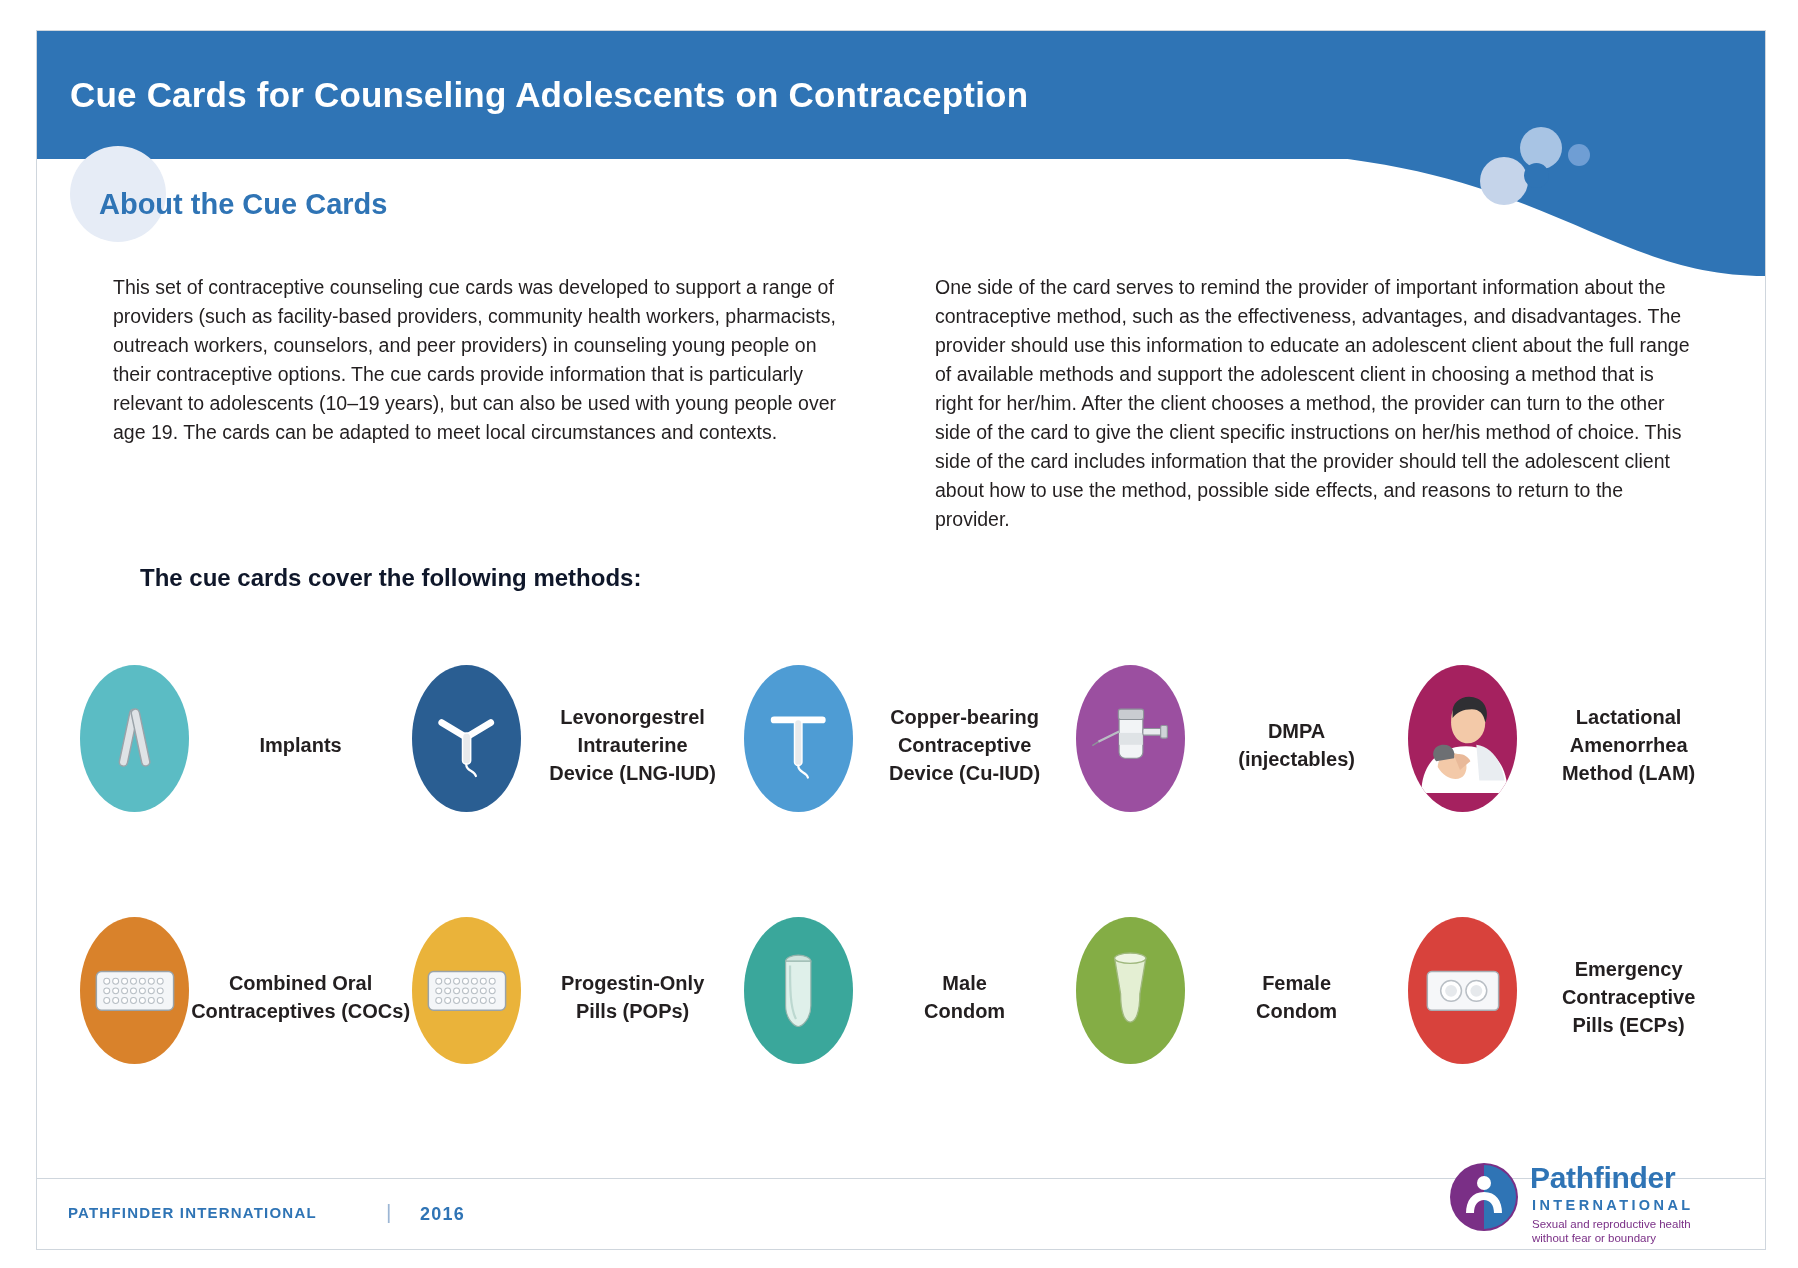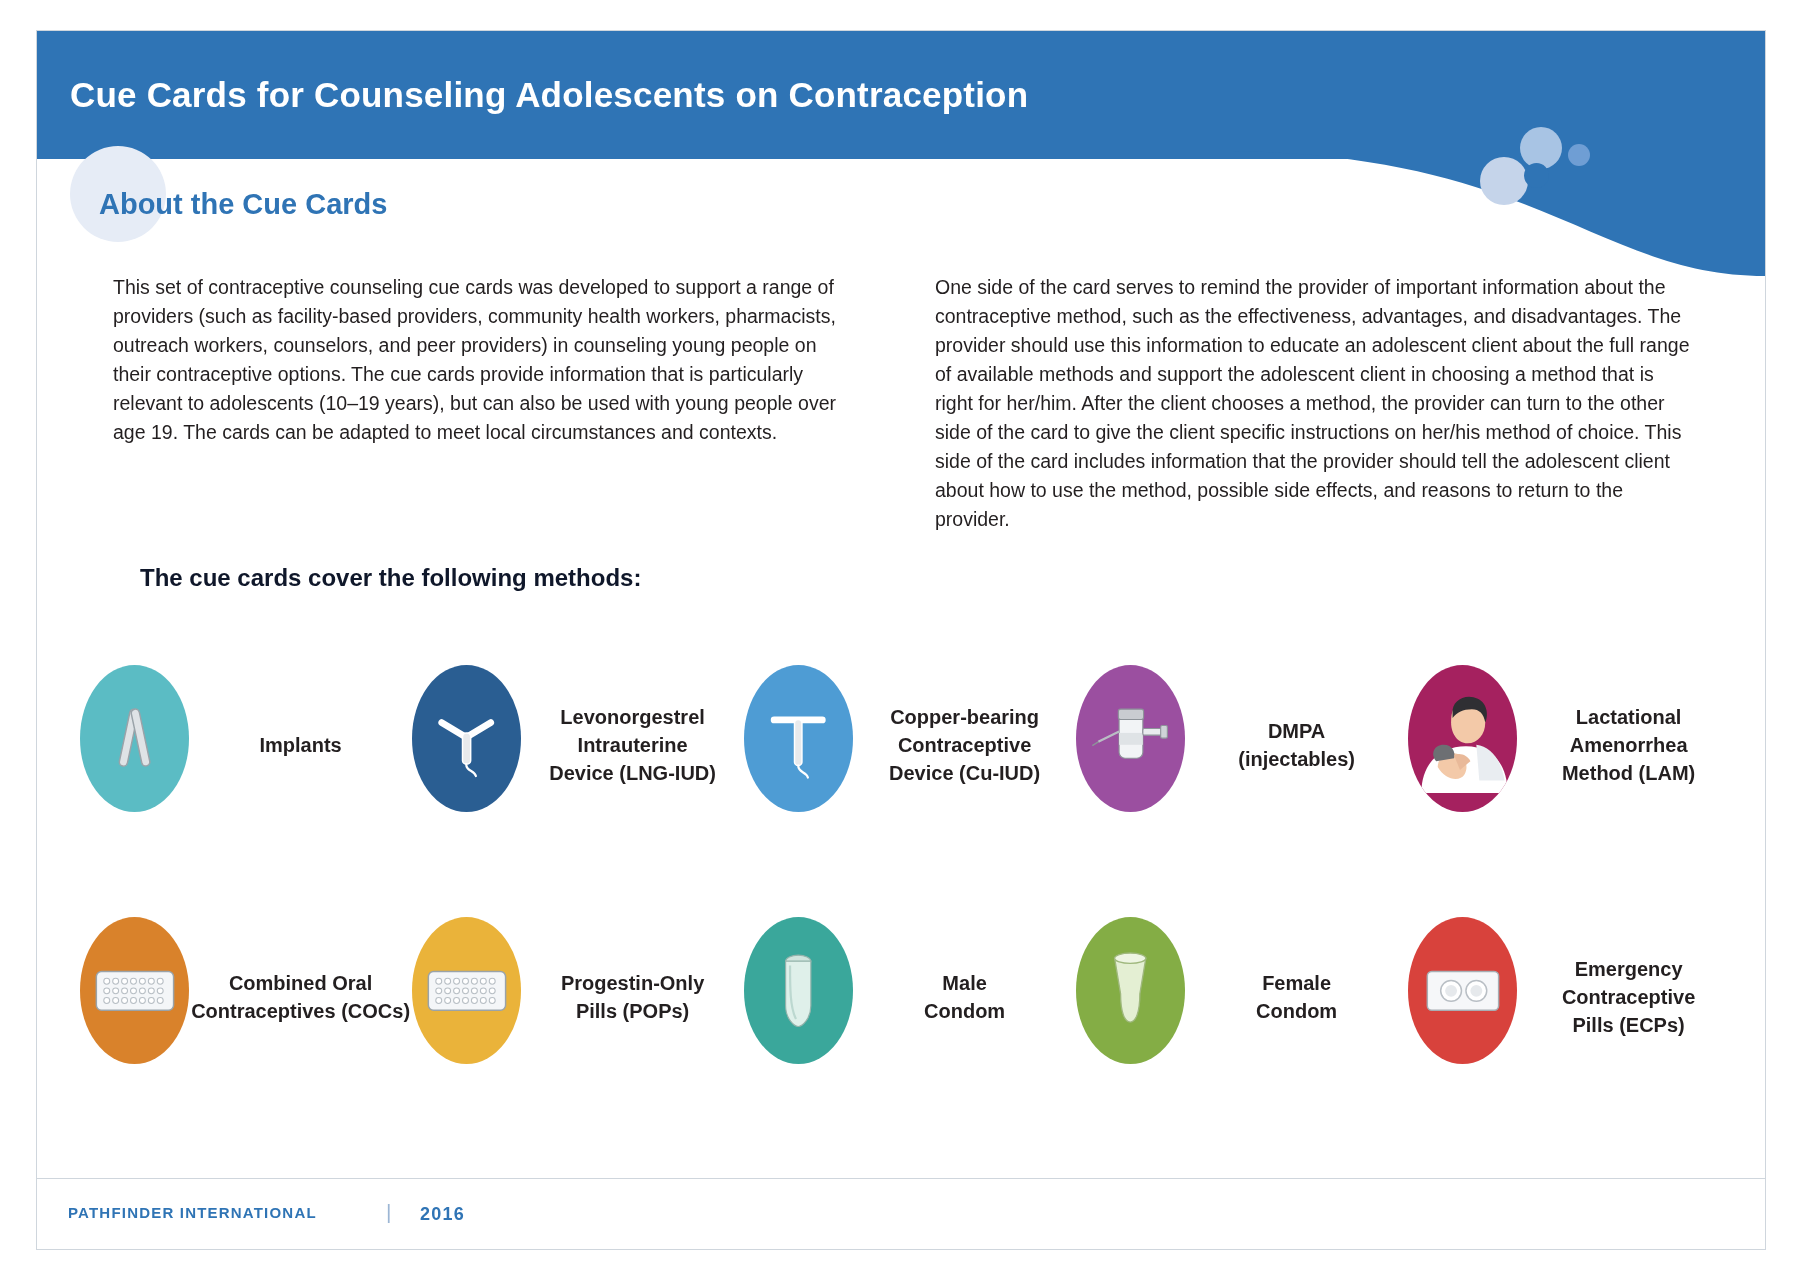--- a/index.html
+++ b/index.html
@@ -442,13 +442,25 @@
       <div class="cell-label">Emergency Contraceptive
 Pills (ECPs)</div>
     </div>
   </div>
 
   <div class="footer-rule"></div>
   <div class="footer-left">PATHFINDER INTERNATIONAL</div>
   <div class="footer-sep">|</div>
   <div class="footer-year">2016</div>
 
+  <div class="logo">
+    <svg class="logo-mark" viewBox="0 0 72 72">
+      <circle cx="36" cy="36" r="34" fill="#7a2f86"></circle>
+      <path d="M36,4 A32,32 0 0 1 36,68 Z" fill="#2f74b5"></path>
+      <circle cx="36" cy="22" r="7" fill="#ffffff"></circle>
+      <path d="M36,31 C48,31 54,40 54,52 L46,52 C46,44 42,39 36,39 C30,39 26,44 26,52 L18,52 C18,40 24,31 36,31 Z" fill="#ffffff"></path>
+    </svg>
+    <div class="logo-name">Pathfinder</div>
+    <div class="logo-sub">INTERNATIONAL</div>
+    <div class="logo-tag">Sexual and reproductive health
+without fear or boundary</div>
+  </div>
 </div>
 
 </body></html>

